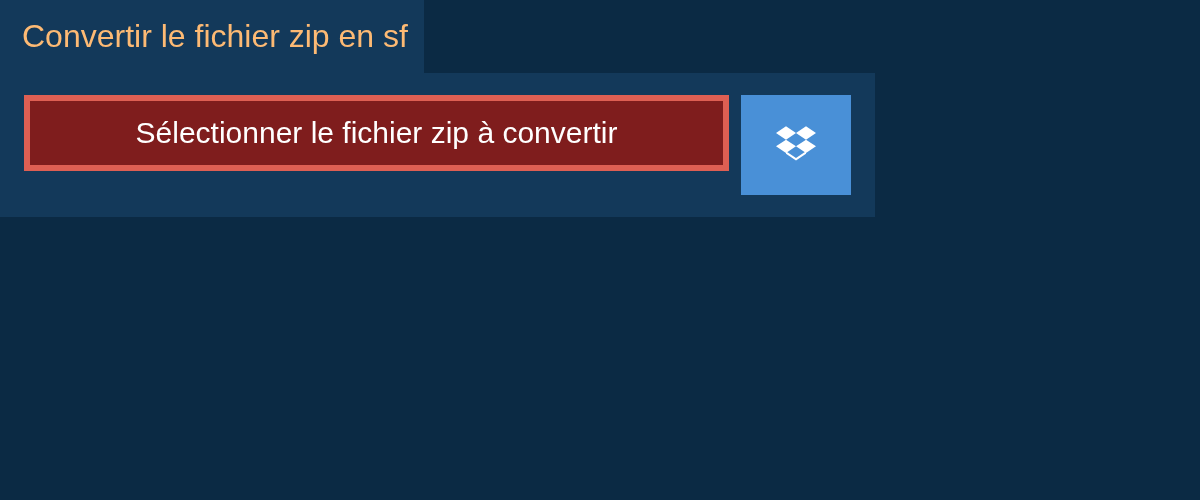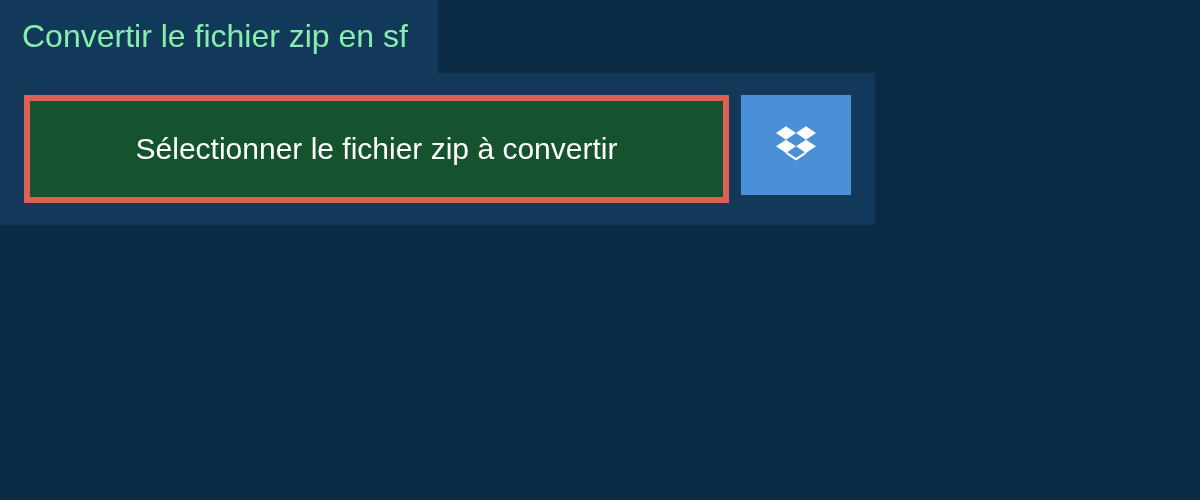--- a/index.html
+++ b/index.html
@@ -10,36 +10,36 @@
     body {
       width: 1200px;
       height: 500px;
       background-color: #0b2a44;
       font-family: -apple-system, BlinkMacSystemFont, "Segoe UI", Arial, sans-serif;
       overflow: hidden;
     }
     .tab-header {
       display: inline-block;
       background-color: #13395a;
-      color: #86efac;
+      color: #fdba74;
       font-size: 32px;
       font-weight: 300;
-      padding: 18px 30px 18px 22px;
+      padding: 18px 16px 18px 22px;
     }
     .upload-panel {
       background-color: #13395a;
       width: 875px;
       padding: 22px 24px;
       display: flex;
       gap: 12px;
     }
     .select-file-button {
       flex: 1;
-      height: 108px;
-      background-color: #14532d;
+      height: 76px;
+      background-color: #7f1d1d;
       border: 6px solid #de5f53;
       color: #ffffff;
       font-size: 30px;
       font-weight: 300;
       display: flex;
       align-items: center;
       justify-content: center;
       cursor: pointer;
     }
     .dropbox-button {

